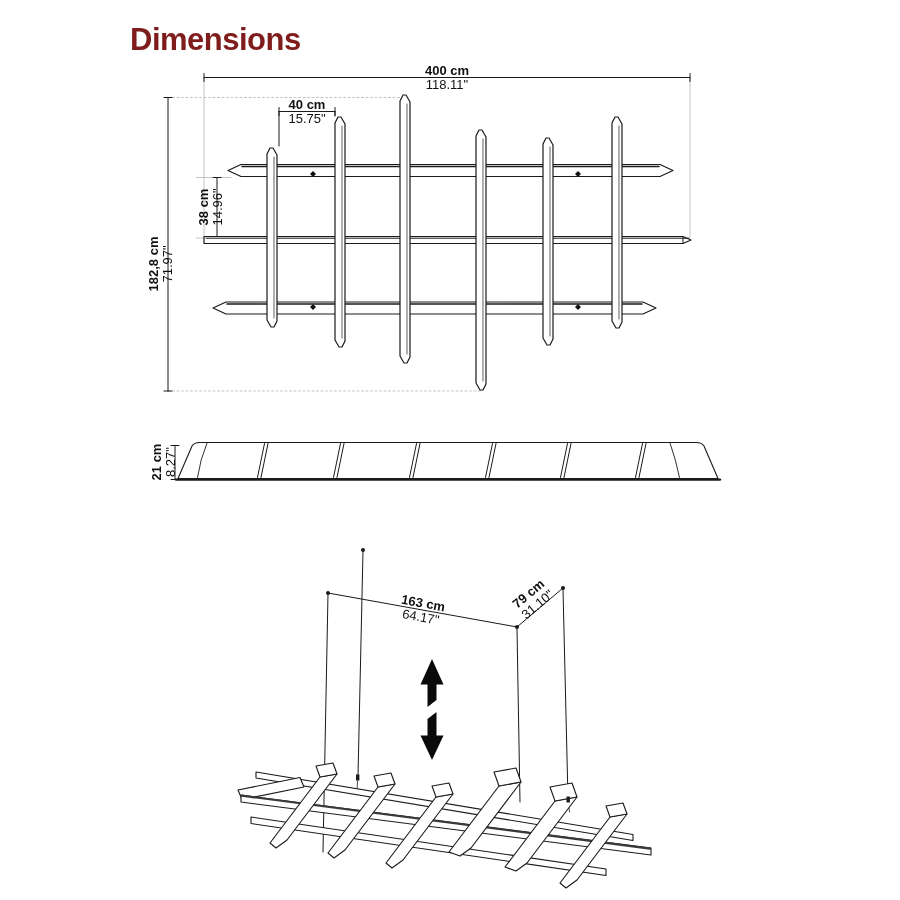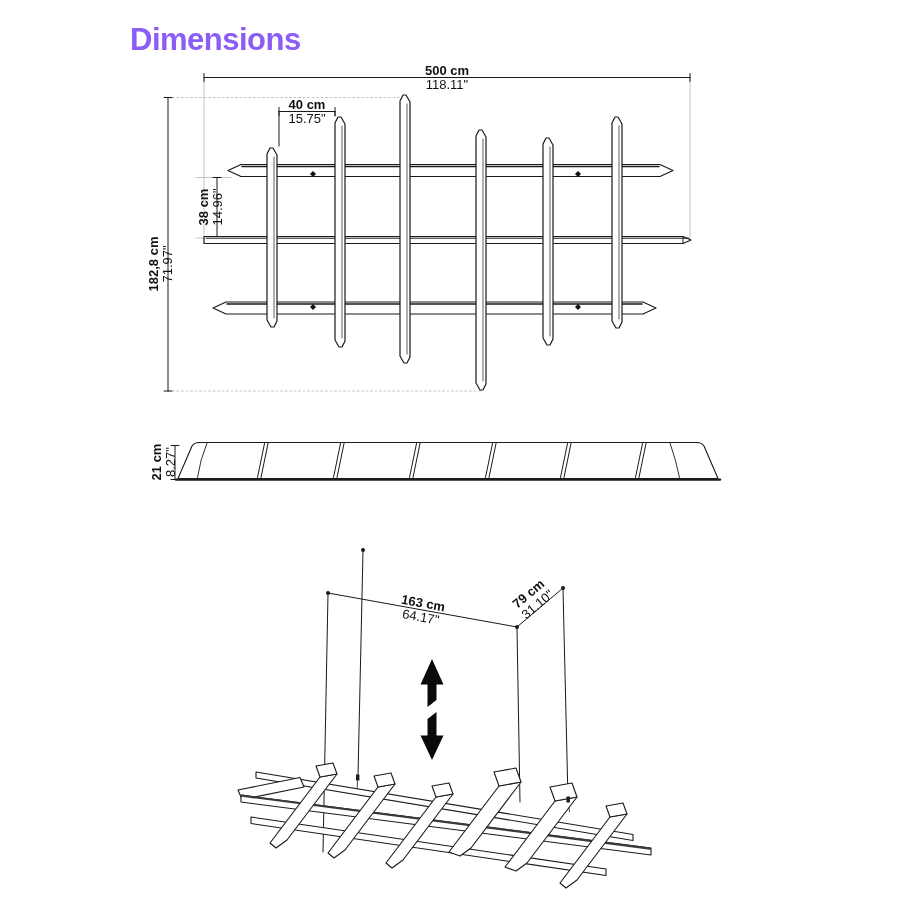--- a/index.html
+++ b/index.html
@@ -3,21 +3,21 @@
 <meta charset="utf-8">
 <style>
   html,body{margin:0;padding:0;background:#ffffff;}
   #sheet{
     position:relative;width:900px;height:900px;background:#ffffff;overflow:hidden;
     font-family:"Liberation Sans", sans-serif;color:#111;
   }
   #lineart{position:absolute;left:0;top:0;width:900px;height:900px;}
   .title{
     position:absolute;left:130px;font-size:31px;font-weight:800;letter-spacing:-0.5px;
-    color:#8b5cf6;white-space:nowrap;
+    color:#7f1d1d;white-space:nowrap;
   }
   .dim{
     position:absolute;display:flex;flex-direction:column;align-items:center;
     font-size:13px;line-height:13.5px;white-space:nowrap;color:#111;
     transform:translate(-50%,-50%);
   }
   .dim .cm{font-weight:bold;}
   .dim .in{font-weight:400;}
   .rot90{transform:translate(-50%,-50%) rotate(-90deg);}
   .rot10{transform:translate(-50%,-50%) rotate(10.3deg);}
@@ -185,21 +185,21 @@
         <path d="M432,659 L420.5,684.5 L427.5,684.5 L427.5,707 L436.5,700 L436.5,684.5 L443.5,684.5 Z"></path>
         <path d="M427.5,719 L427.5,735.5 L420.5,735.5 L432,760 L443.5,735.5 L436.5,735.5 L436.5,712 Z"></path>
       </g>
     </g>
   </svg>
 
   <div class="title" style="top:22px;">Dimensions</div>
 
 
   <div class="dim" style="left:447px;top:77px;">
-    <span class="cm">500 cm</span>
+    <span class="cm">400 cm</span>
     <span class="in">118.11"</span>
   </div>
 
   <div class="dim" style="left:307px;top:111px;">
     <span class="cm">40 cm</span>
     <span class="in">15.75"</span>
   </div>
 
   <div class="dim rot90" style="left:210px;top:207px;">
     <span class="cm">38 cm</span>

